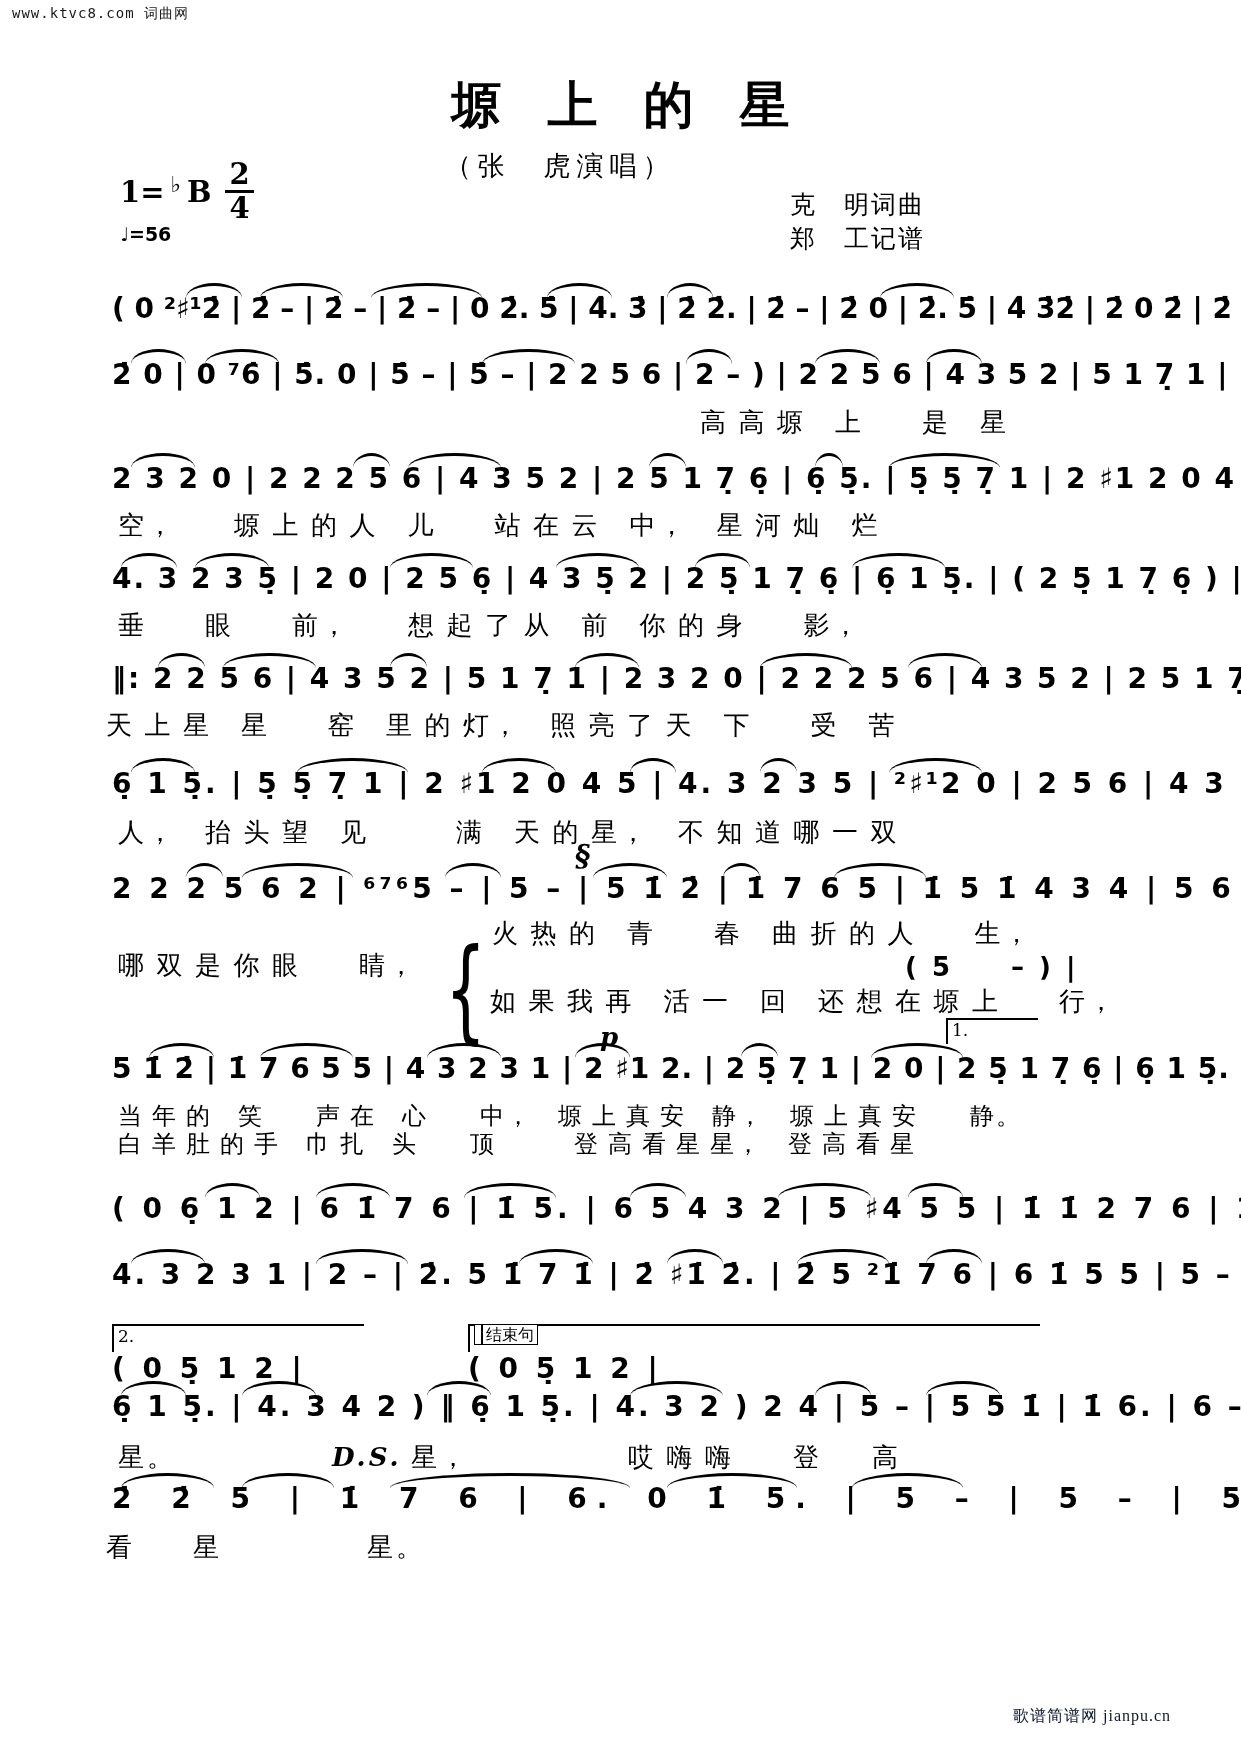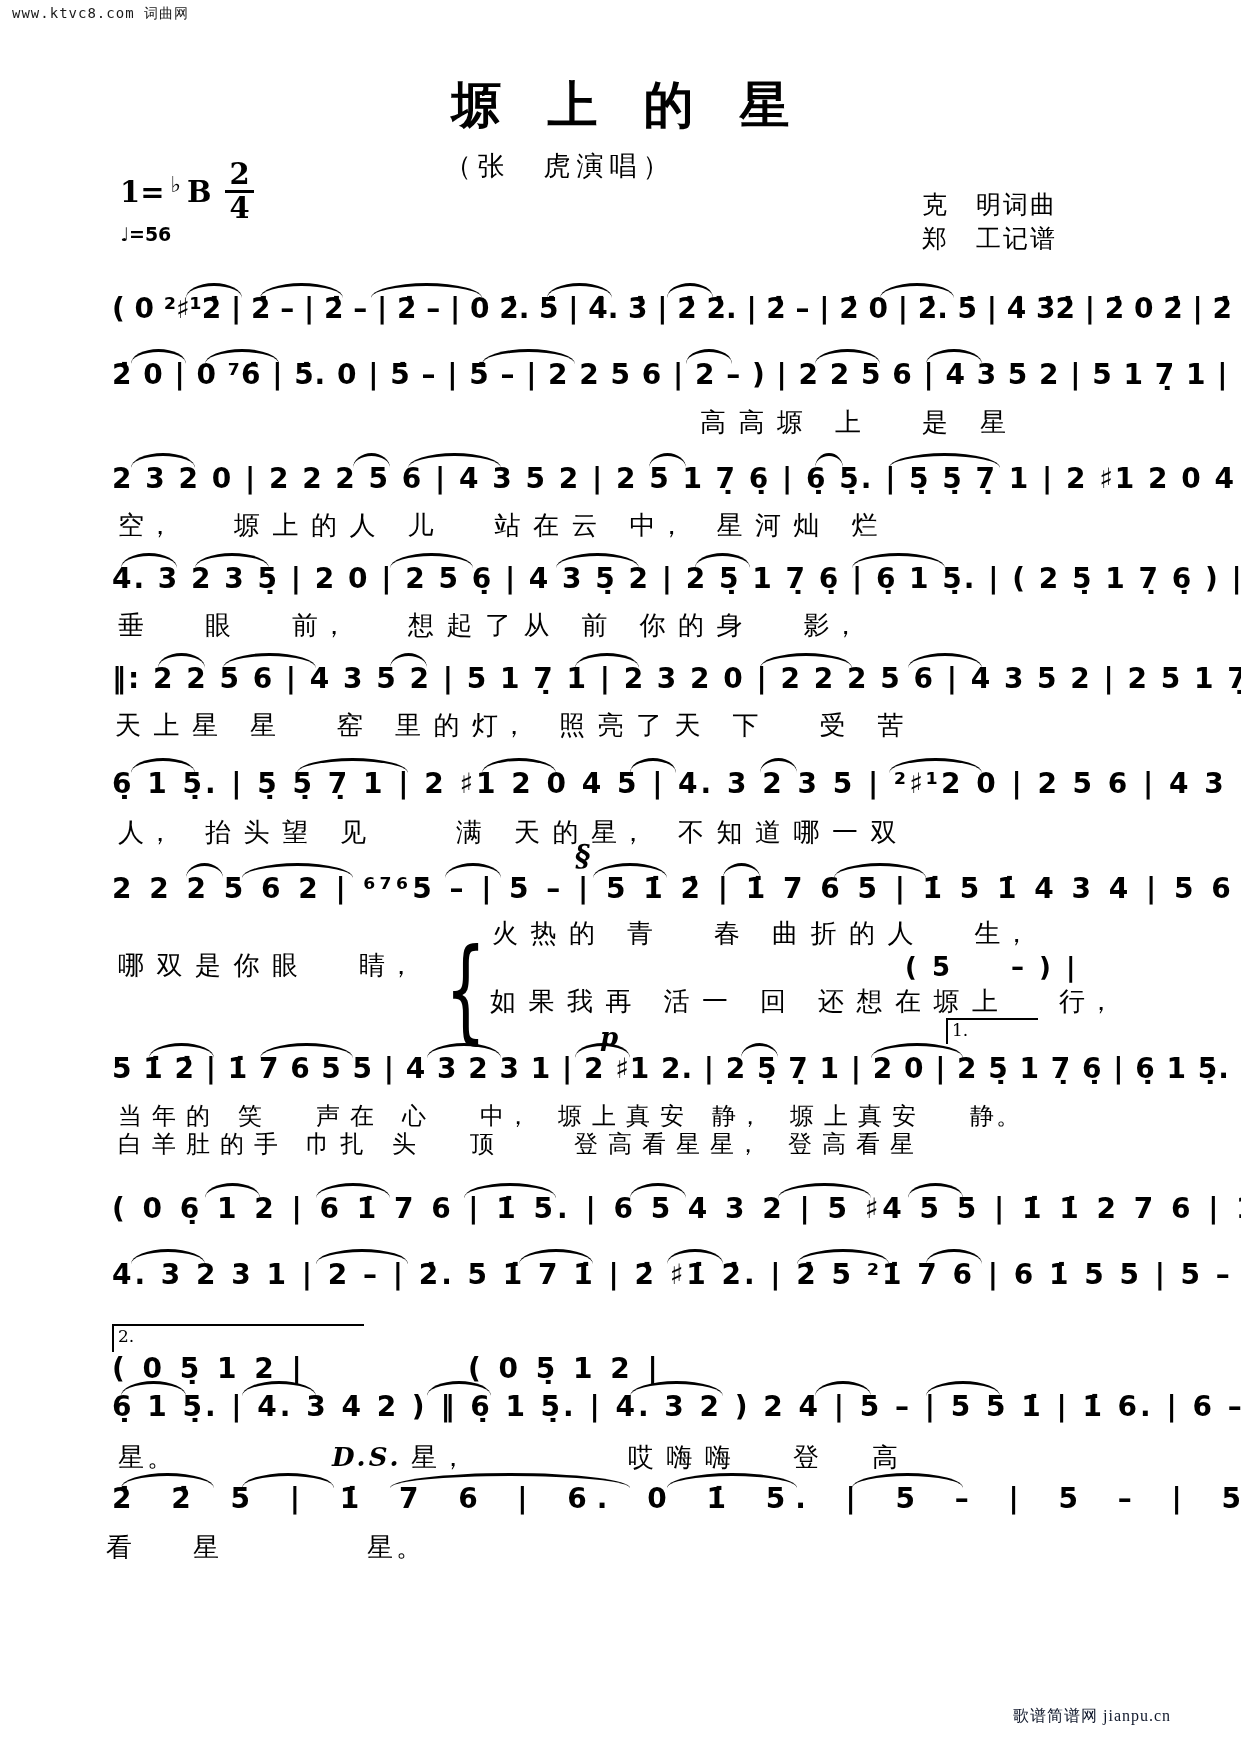--- a/index.html
+++ b/index.html
@@ -14,21 +14,21 @@
   .subtitle{position:absolute;left:0;top:148px;width:1120px;text-align:center;
     font-size:27px;letter-spacing:6px;}
   .keysig{position:absolute;left:120px;top:160px;font-family:"DejaVu Serif",serif;
     font-weight:bold;font-size:29px;display:flex;align-items:center;gap:6px;}
   .keysig .flat{font-size:22px;vertical-align:super;position:relative;top:-8px;}
   .meter{display:inline-flex;flex-direction:column;align-items:center;line-height:1;margin-left:8px;}
   .meter .num{border-bottom:3px solid #000;padding:0 4px 1px;}
   .meter .den{padding-top:1px;}
   .tempo{position:absolute;left:120px;top:214px;font-family:"DejaVu Sans",sans-serif;
     font-weight:bold;font-size:19px;margin-top:9px;}
-  .credits{position:absolute;left:812px;top:188px;width:245px;text-align:right;
+  .credits{position:absolute;left:790px;top:188px;width:245px;
     font-size:25px;line-height:1.35;letter-spacing:2px;}
   .nrow{position:absolute;left:112px;width:925px;height:40px;}
   .ntext{font-family:"DejaVu Sans",sans-serif;font-weight:bold;font-size:28px;
     white-space:pre;display:inline-block;}
   .arc{position:absolute;top:-9px;height:12px;
     border-top:3px solid #000;border-radius:50% 50% 0 0 / 100% 100% 0 0;}
   .lrow{position:absolute;font-size:26px;white-space:pre;letter-spacing:3px;}
   .lrow.small{font-size:24px;letter-spacing:2px;}
   .volta{position:absolute;border-top:2.5px solid #000;border-left:2.5px solid #000;
     font-family:"DejaVu Serif",serif;font-size:17px;padding:0 0 0 4px;line-height:1.2;}
@@ -88,21 +88,21 @@
   <div class="lrow" style="left:118px;top:508px">空，　　塬 上 的 人　儿　　站 在 云　中，　星 河 灿　烂</div>
 
   <div class="nrow" style="top:562px">
     <span class="ntext" style="letter-spacing:2px">4. 3 2 3 5̣ | 2 0 | 2 5 6̣ | 4 3 5̣ 2 | 2 5̣ 1 7̣ 6̣ | 6̣ 1 5̣. | ( 2 5̣ 1 7̣ 6̣ ) |</span>
   <div class="arc" style="left: 1%; width: 6%;"></div><div class="arc" style="left: 9%; width: 8%;"></div><div class="arc" style="left: 30%; width: 9%;"></div><div class="arc" style="left: 48%; width: 9%;"></div><div class="arc" style="left: 63%; width: 6%;"></div><div class="arc" style="left: 80%; width: 10%;"></div></div>
   <div class="lrow" style="left:118px;top:608px">垂　　眼　　前，　　想 起 了 从　前　你 的 身　　影，</div>
 
   <div class="nrow" style="top:662px">
     <span class="ntext" style="letter-spacing:2px">‖: 2 2 5 6 | 4 3 5 2 | 5 1 7̣ 1 | 2 3 2 0 | 2 2 2 5 6 | 4 3 5 2 | 2 5 1 7̣ 6̣ |</span>
   <div class="arc" style="left: 5%; width: 5%;"></div><div class="arc" style="left: 12%; width: 10%;"></div><div class="arc" style="left: 30%; width: 4%;"></div><div class="arc" style="left: 50%; width: 7%;"></div><div class="arc" style="left: 70%; width: 10%;"></div><div class="arc" style="left: 86%; width: 8%;"></div></div>
-  <div class="lrow" style="left:115px;top:708px">天 上 星　星　　窑　里 的 灯，　照 亮 了 天　下　　受　苦</div>
+  <div class="lrow" style="left:106px;top:708px">天 上 星　星　　窑　里 的 灯，　照 亮 了 天　下　　受　苦</div>
 
   <div class="nrow" style="top:767px">
     <span class="ntext" style="letter-spacing:3px">6̣ 1 5̣. | 5̣ 5̣ 7̣ 1 | 2 ♯1 2 0 4 5 | 4. 3 2 3 5 | ²♯¹2 0 | 2 5 6 | 4 3 5 2 |</span>
   <div class="arc" style="left: 2%; width: 7%;"></div><div class="arc" style="left: 20%; width: 12%;"></div><div class="arc" style="left: 40%; width: 8%;"></div><div class="arc" style="left: 56%; width: 5%;"></div><div class="arc" style="left: 70%; width: 4%;"></div><div class="arc" style="left: 84%; width: 10%;"></div></div>
   <div class="lrow" style="left:118px;top:815px">人，　抬 头 望　见　　　满　天 的 星，　不 知 道 哪 一 双</div>
 
   <div class="segno" style="left:575px;top:838px">§</div>
   <div class="nrow" style="top:872px">
     <span class="ntext" style="letter-spacing:4px">2 2 2 5 6 2 | ⁶⁷⁶5 – | 5 – | 5 1̇ 2̇ | 1̇ 7 6 5 | 1̇ 5 1̇ 4 3 4 | 5 6 5. |</span>
   <div class="arc" style="left: 8%; width: 4%;"></div><div class="arc" style="left: 14%; width: 12%;"></div><div class="arc" style="left: 36%; width: 6%;"></div><div class="arc" style="left: 52%; width: 8%;"></div><div class="arc" style="left: 66%; width: 4%;"></div><div class="arc" style="left: 78%; width: 10%;"></div></div>
@@ -126,20 +126,23 @@
     <span class="ntext" style="letter-spacing:4px">( 0 6̣ 1 2 | 6 1̇ 7 6 | 1̇ 5. | 6 5 4 3 2 | 5 ♯4 5 5 | 1̇ 1̇ 2 7 6 | 1̇ 5. |</span>
   <div class="arc" style="left: 10%; width: 6%;"></div><div class="arc" style="left: 22%; width: 8%;"></div><div class="arc" style="left: 38%; width: 10%;"></div><div class="arc" style="left: 56%; width: 6%;"></div><div class="arc" style="left: 72%; width: 10%;"></div><div class="arc" style="left: 86%; width: 6%;"></div></div>
 
   <div class="nrow" style="top:1258px">
     <span class="ntext" style="letter-spacing:3px">4. 3 2 3 1 | 2 – | 2̇. 5 1̇ 7 1̇ | 2̇ ♯1̇ 2̇. | 2̇ 5 ²1̇ 7 6 | 6 1̇ 5 5 | 5 – ) :‖</span>
   <div class="arc" style="left: 2%; width: 8%;"></div><div class="arc" style="left: 22%; width: 10%;"></div><div class="arc" style="left: 44%; width: 8%;"></div><div class="arc" style="left: 60%; width: 6%;"></div><div class="arc" style="left: 74%; width: 10%;"></div><div class="arc" style="left: 88%; width: 6%;"></div></div>
 
   <div class="volta" style="left:112px;top:1324px;width:246px;height:26px">
     <span>2.</span>
   </div>
+  <div class="volta ending-box" style="left:468px;top:1324px;width:566px;height:26px">
+    <span class="lbl"></span><span class="lbl">结束句</span>
+  </div>
   <div class="nrow" style="top:1352px;width:340px">
     <span class="ntext" style="letter-spacing:4px">( 0 5̣ 1 2 |</span>
   </div>
   <div class="nrow" style="left:468px;top:1352px;width:340px">
     <span class="ntext" style="letter-spacing:4px">( 0 5̣ 1 2 |</span>
   </div>
   <div class="nrow" style="top:1390px">
     <span class="ntext" style="letter-spacing:3px">6̣ 1 5̣. | 4. 3 4 2 ) ‖ 6̣ 1 5̣. | 4. 3 2 ) 2 4 | 5 – | 5 5 1̇ | 1̇ 6. | 6 – |</span>
   <div class="arc" style="left: 1%; width: 7%;"></div><div class="arc" style="left: 14%; width: 8%;"></div><div class="arc" style="left: 34%; width: 7%;"></div><div class="arc" style="left: 56%; width: 10%;"></div><div class="arc" style="left: 76%; width: 6%;"></div><div class="arc" style="left: 88%; width: 8%;"></div></div>
   <div class="lrow" style="left:118px;top:1440px">星。</div>

